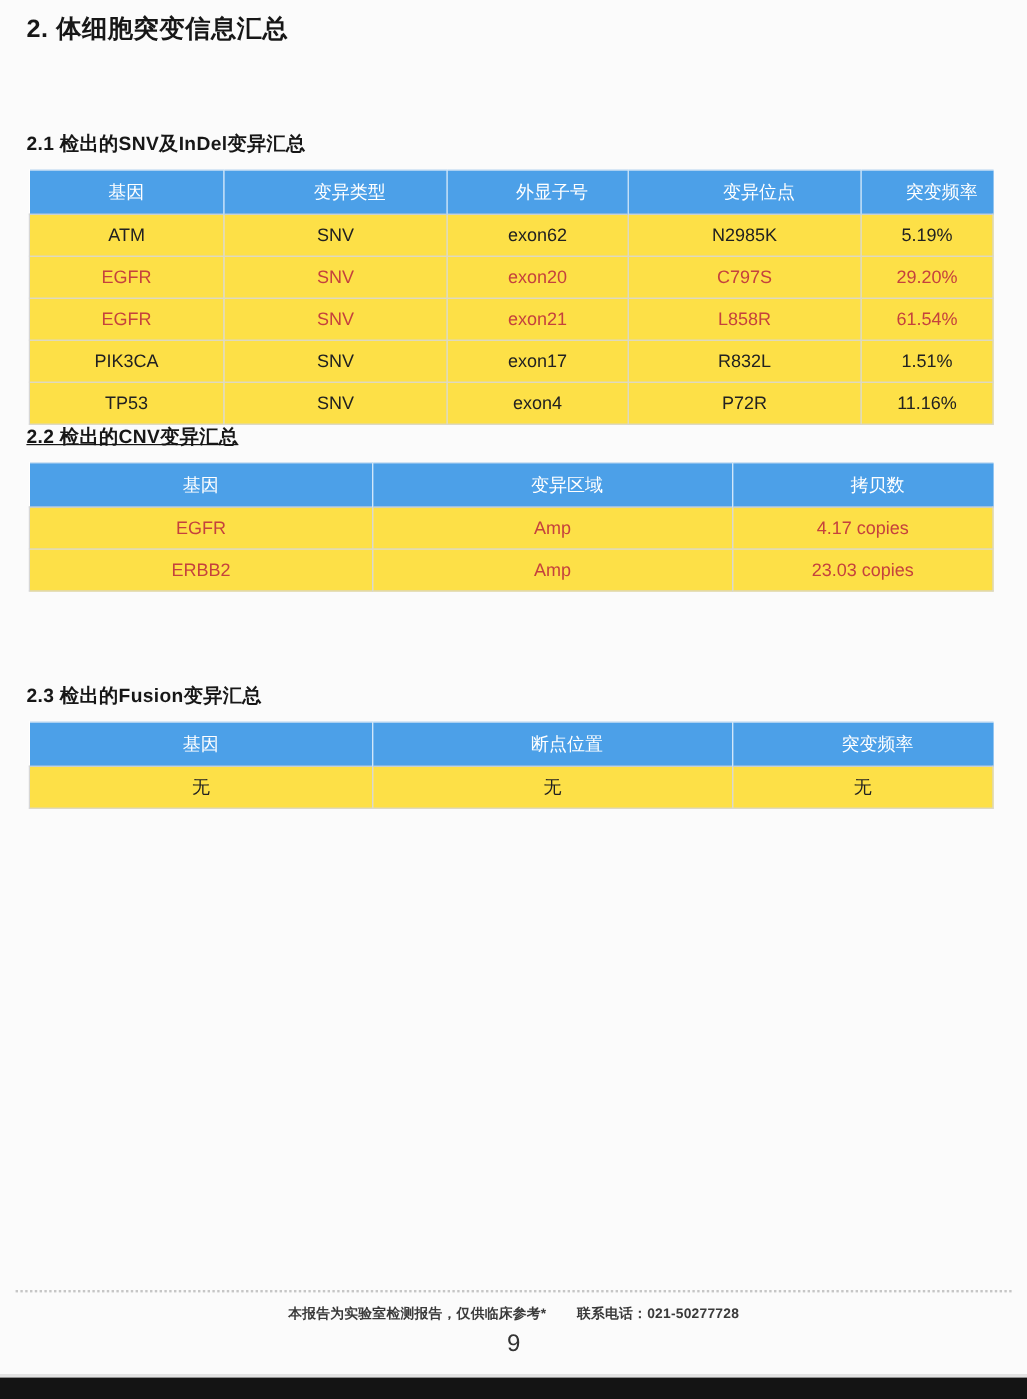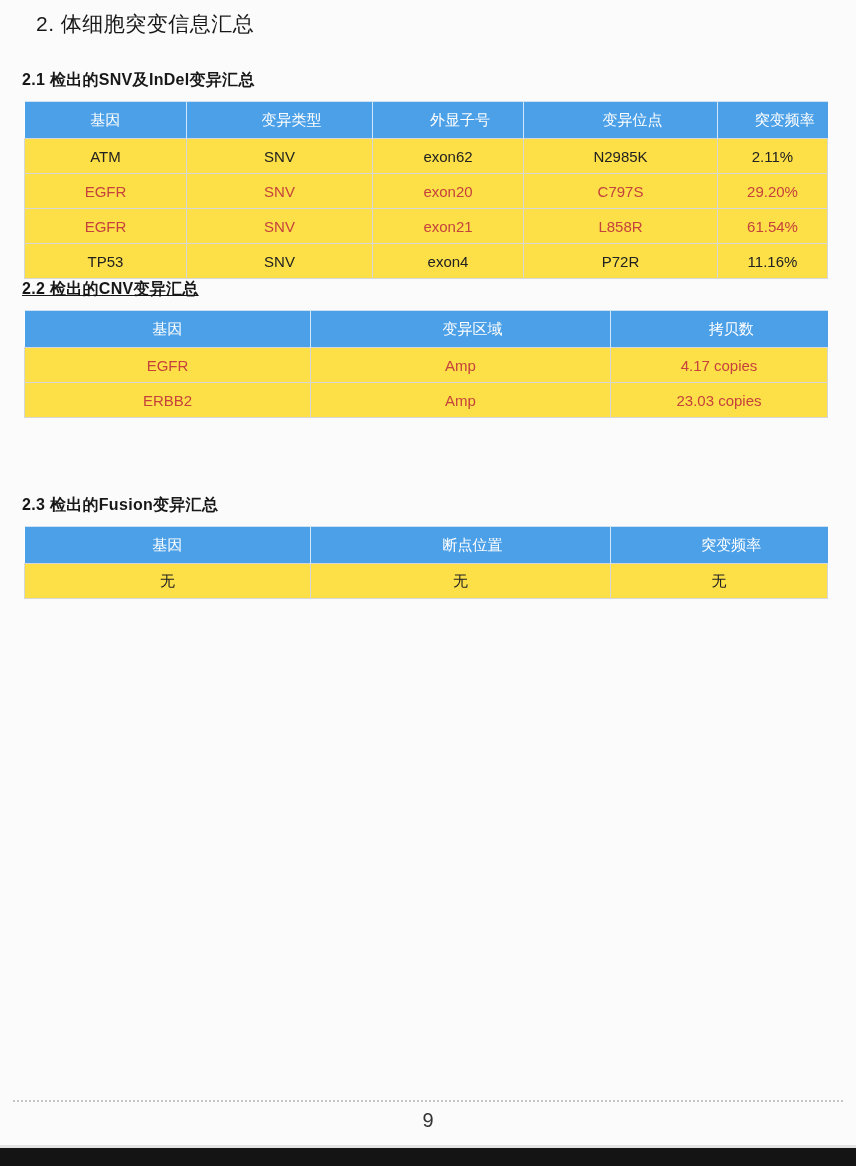--- a/index.html
+++ b/index.html
@@ -10,28 +10,28 @@
     --bar:#141414;
   }
   html,body{margin:0;padding:0;}
   body{
     width:856px;height:1166px;position:relative;overflow:hidden;
     background:#fbfbfb;
     font-family:"Liberation Sans","DejaVu Sans",sans-serif;
     color:var(--ink);
   }
   .doc-title{
-    margin:0;padding:10px 0 0 36px;
-    font-size:21px;font-weight:normal;letter-spacing:.5px;color:#171717;
+    margin:0;padding:10px 0 0 22px;
+    font-size:21px;font-weight:bold;letter-spacing:.5px;color:#171717;
   }
   .section-heading{
     margin:0 0 0 22px;
     font-size:16px;font-weight:bold;letter-spacing:.3px;color:#171717;
   }
-  #section-snv .section-heading{margin-top:32px;}
+  #section-snv .section-heading{margin-top:72px;}
   #section-cnv .section-heading{text-decoration:underline;}
   #section-fusion .section-heading{margin-top:77px;}
   table.report-table{
     border-collapse:collapse;table-layout:fixed;
     width:803px;margin:10px 0 0 24px;
     background:#fff;
   }
   table.report-table th{
     background:var(--accent);color:#fff;
     font-size:15px;font-weight:normal;
@@ -88,35 +88,42 @@
           <th>变异位点</th>
           <th>突变频率</th>
         </tr>
       </thead>
       <tbody>
         <tr>
           <td>ATM</td>
           <td>SNV</td>
           <td>exon62</td>
           <td>N2985K</td>
-          <td>2.11%</td>
+          <td>5.19%</td>
         </tr>
         <tr class="hl">
           <td>EGFR</td>
           <td>SNV</td>
           <td>exon20</td>
           <td>C797S</td>
           <td>29.20%</td>
         </tr>
         <tr class="hl">
           <td>EGFR</td>
           <td>SNV</td>
           <td>exon21</td>
           <td>L858R</td>
           <td>61.54%</td>
+        </tr>
+        <tr>
+          <td>PIK3CA</td>
+          <td>SNV</td>
+          <td>exon17</td>
+          <td>R832L</td>
+          <td>1.51%</td>
         </tr>
         <tr>
           <td>TP53</td>
           <td>SNV</td>
           <td>exon4</td>
           <td>P72R</td>
           <td>11.16%</td>
         </tr>
       </tbody>
     </table>
@@ -172,15 +179,19 @@
           <td>无</td>
           <td>无</td>
           <td>无</td>
         </tr>
       </tbody>
     </table>
 </section>
 
 <div class="footer">
   <div class="dotted-sep"></div>
+  <div class="footer-line">
+    <span>本报告为实验室检测报告，仅供临床参考*</span>
+    <span class="contact">联系电话：021-50277728</span>
+  </div>
   <div class="page-number">9</div>
   <div class="bottom-bar"></div>
 </div>
 
 </body></html>

